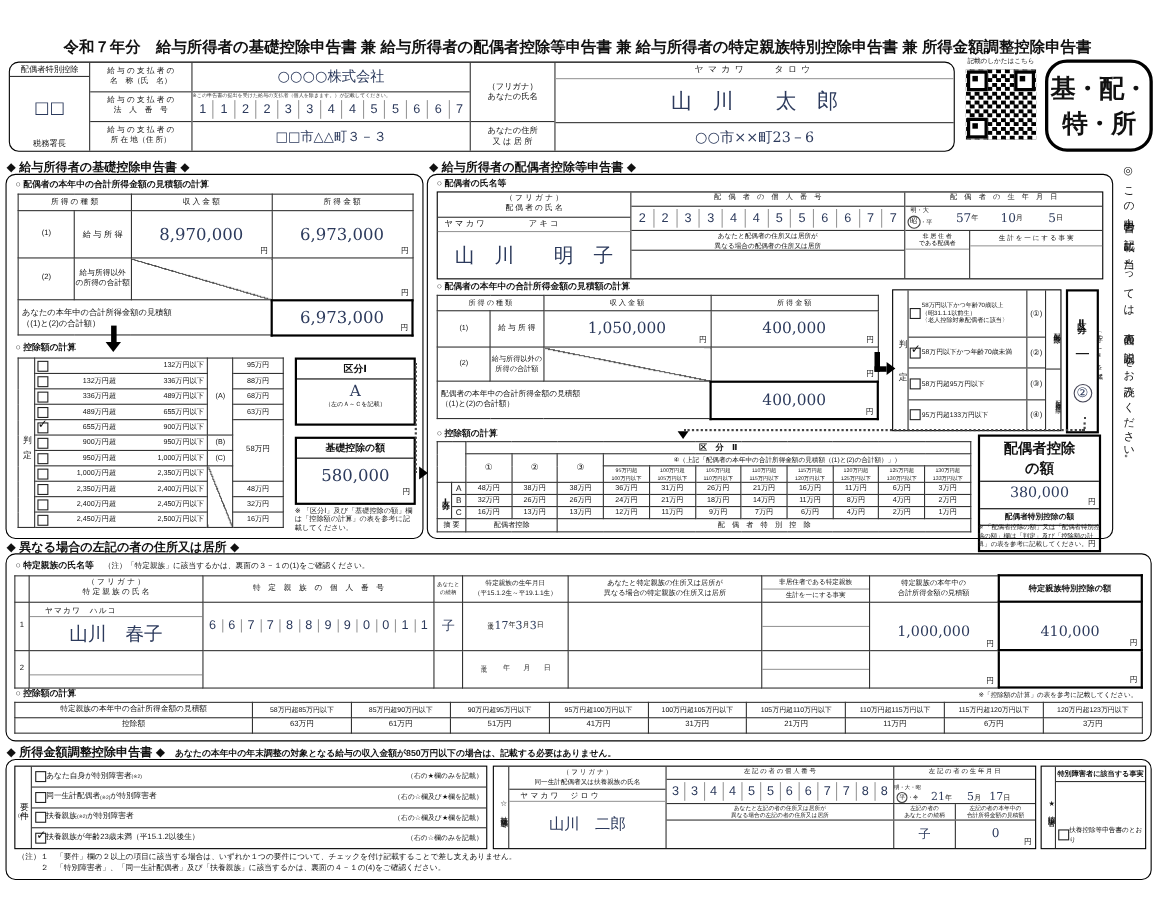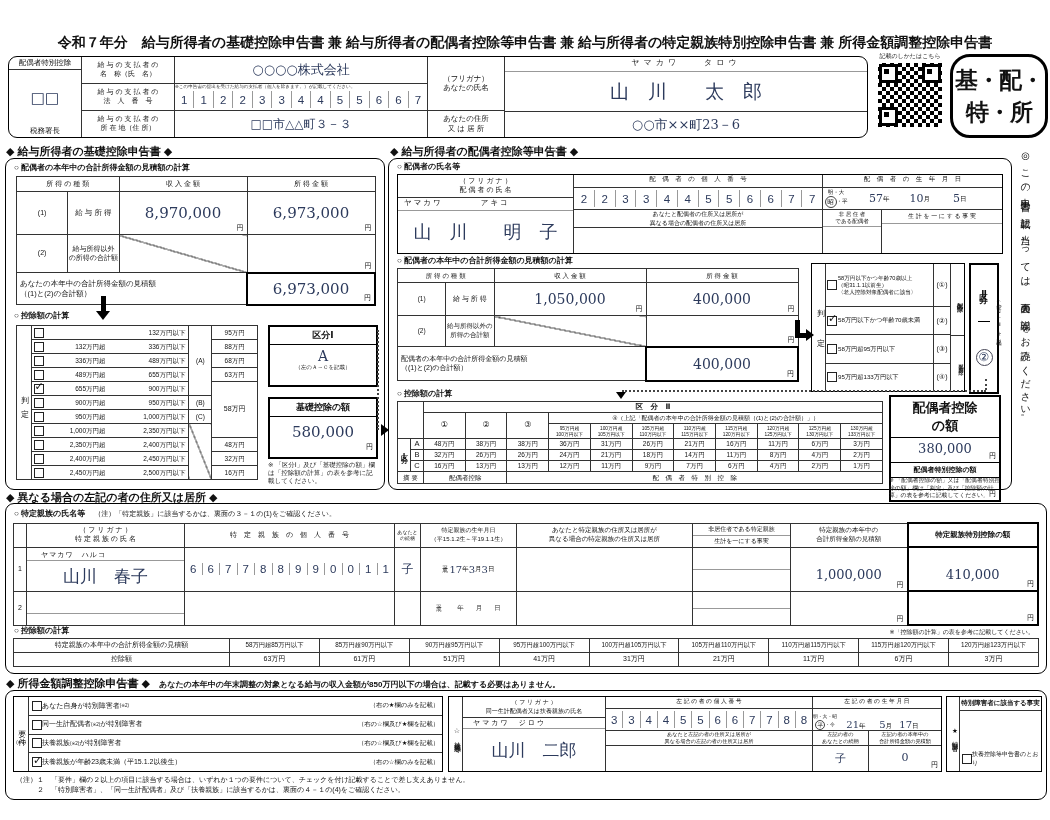--- a/index.html
+++ b/index.html
@@ -736,21 +736,21 @@
         </div>
     </div>
   </div>
 
   <div class="abs" style="left:442px;top:5px;width:492px;height:74px;border:1.4px solid #000;display:flex">
     <div class="vt c" style="width:13px;border-right:1px solid #333;font-size:7px">☆扶養親族等</div>
     <div style="width:142px;border-right:1px solid #333;display:flex;flex-direction:column">
       <div class="c pl" style="font-size:6px;border-bottom:1px solid #333;padding:1px 0">（ フ リ ガ ナ ）
 同一生計配偶者又は扶養親族の氏名</div>
       <div style="font-size:7px;border-bottom:1px solid #999;padding-left:10px;letter-spacing:2px">ヤマカワ　ジロウ</div>
-      <div class="hand c" style="flex:1;font-size:17px;display:flex;align-items:center;justify-content:center">山川　二郎</div>
+      <div class="hand c" style="flex:1;font-size:14px;display:flex;align-items:center;justify-content:center">山川　二郎</div>
     </div>
     <div style="flex:1;display:flex;flex-direction:column">
       <div style="display:flex;height:11px;border-bottom:1px solid #333">
         <div class="c" style="width:206px;font-size:5.8px;border-right:1px solid #333">左 記 の 者 の 個 人 番 号</div>
         <div class="c" style="flex:1;font-size:5.8px">左 記 の 者 の 生 年 月 日</div>
       </div>
       <div style="display:flex;height:21px;border-bottom:1px solid #333">
         <div style="width:206px;border-right:1px solid #333">
             <div class="dgrow" style="height:100%">
               <span class="dg">3</span>

